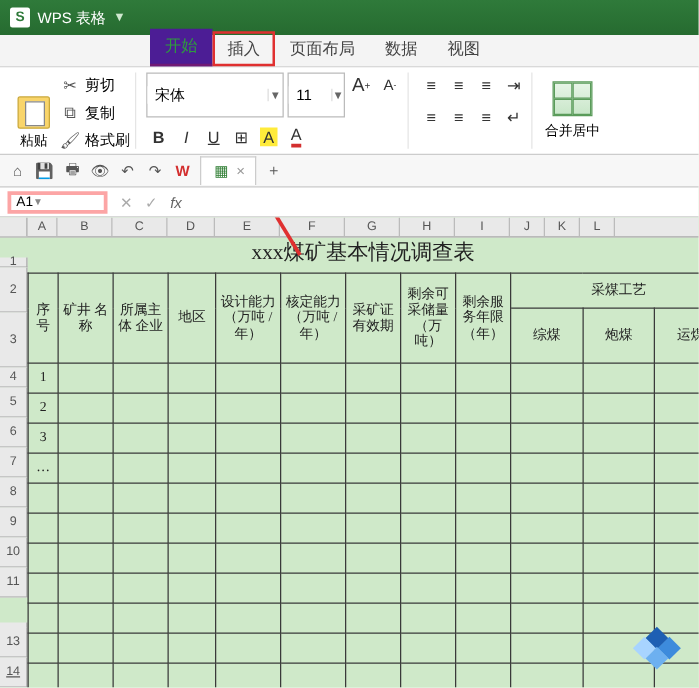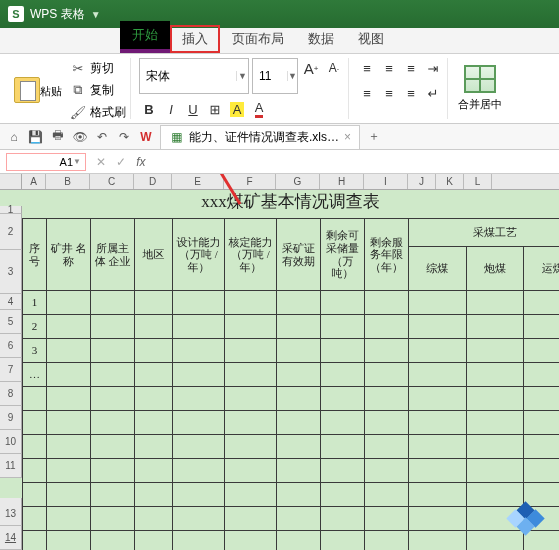--- a/index.html
+++ b/index.html
@@ -2,44 +2,44 @@
 <html><head>
 <meta charset="utf-8">
 <style>
 *{box-sizing:border-box;margin:0;padding:0;font-family:"Microsoft YaHei",SimSun,sans-serif}
 body{width:559px;height:550px;overflow:hidden;background:#fff;position:relative;font-size:12px}
 .titlebar{height:28px;background:linear-gradient(#2f7a3a,#266b30);display:flex;align-items:center;padding:0 8px;color:#fff}
 .logo{width:16px;height:16px;background:#fff;color:#2f7a3a;font-weight:bold;display:flex;align-items:center;justify-content:center;border-radius:2px;margin-right:6px;font-size:11px}
 .titlebar-caret{margin-left:6px;color:#cfe8cf;font-size:10px}
 .ribbon-tabs{height:26px;background:#f4f4f4;border-bottom:1px solid #d0d0d0;display:flex;align-items:flex-end;padding-left:120px}
 .tab{padding:5px 12px;font-size:13px;color:#444;cursor:pointer}
-.tab.active{color:#2e9b3f;border-bottom:4px solid #701a75;background:#000000}
+.tab.active{color:#2e9b3f;border-bottom:2px solid #701a75;background:#4c1d95}
 .tab.highlight{border:2px solid #e03030;padding:3px 10px;color:#444}
 .ribbon{height:70px;background:#fff;border-bottom:1px solid #ccc;display:flex;padding:4px 6px;gap:4px}
 .grp{display:flex;flex-direction:column;gap:2px;padding:0 4px;border-right:1px solid #e5e5e5}
 .grp:last-child{border-right:none}
 .btn-row{display:flex;align-items:center;gap:4px;height:20px}
 .ic{width:16px;height:16px;display:inline-flex;align-items:center;justify-content:center;font-size:13px;color:#555}
-.paste-area{display:flex;flex-direction:row;align-items:center;justify-content:flex-end;padding:2px 4px}
+.paste-area{display:flex;flex-direction:column;align-items:center;justify-content:flex-end;padding:2px 4px}
 .paste-ic{width:26px;height:26px;background:#f9d56b;border:1px solid #caa83a;border-radius:2px;position:relative}
 .paste-ic::after{content:"";position:absolute;top:3px;left:5px;width:14px;height:18px;background:#fff;border:1px solid #888}
 .font-box{display:flex;align-items:center;border:1px solid #bbb;height:36px;background:#fff}
 .font-box input{border:none;outline:none;padding:0 6px;font-size:12px;width:100%}
 .caret{width:14px;text-align:center;color:#666;font-size:9px;border-left:1px solid #ddd;cursor:pointer}
 .fmt-btn{width:20px;height:20px;display:flex;align-items:center;justify-content:center;font-size:13px;color:#333;cursor:pointer}
 .fmt-btn.bold{font-weight:bold}
 .merge-area{display:flex;flex-direction:column;align-items:center;justify-content:center;padding:0 6px}
 .merge-grid{width:32px;height:28px;border:1px solid #5a9b5a;background:linear-gradient(#e8f5e8,#c8e6c8);display:grid;grid-template-columns:1fr 1fr;grid-template-rows:1fr 1fr}
 .merge-grid div{border:1px solid #5a9b5a}
 .doc-tabs{height:26px;background:#f7f7f7;border-bottom:1px solid #ccc;display:flex;align-items:center;padding:0 6px;gap:6px}
 .qat-ic{width:16px;height:16px;font-size:12px;color:#555;display:flex;align-items:center;justify-content:center}
 .doc-tab{display:flex;align-items:center;gap:4px;padding:3px 8px;background:#fff;border:1px solid #ccc;border-bottom:none;font-size:12px;max-width:200px}
 .close-x{color:#999;cursor:pointer}
 .namebar{height:24px;border-bottom:1px solid #ccc;display:flex;align-items:center;padding:0 6px;gap:10px}
-.namebox{width:80px;height:18px;border:1px solid #fca5a5;background:#fff;padding:0 4px;display:flex;align-items:center;justify-content:flex-end;font-size:11px}
+.namebox{width:80px;height:18px;border:3px solid #fca5a5;background:#fff;padding:0 4px;display:flex;align-items:center;justify-content:flex-start;font-size:11px}
 .fx-lbl{font-style:italic;color:#666;font-size:12px}
 .sheet{position:relative;height:376px;overflow:hidden;background:#cfe9c9}
 .colhdr-row{display:flex;height:16px;background:#e9e9e9;border-bottom:1px solid #aaa}
 .corner{width:22px;border-right:1px solid #aaa;background:#e9e9e9}
 .ch{border-right:1px solid #bbb;text-align:center;font-size:10px;color:#555;line-height:16px}
 .body-rows{position:relative}
 .rh{position:absolute;left:0;width:22px;background:#e9e9e9;border-right:1px solid #aaa;border-bottom:1px solid #bbb;text-align:center;font-size:10px;color:#555;display:flex;align-items:center;justify-content:center}
 .sheet-content{position:absolute;left:22px;top:0;right:0}
 .title-cell{text-align:center;font-size:17px;font-weight:400;color:#222;font-family:SimSun;padding-top:16px;height:44px;white-space:nowrap}
 .tbl{border-collapse:collapse;table-layout:fixed;width:560px}
@@ -149,21 +149,20 @@
 <div class="doc-tabs">
   <span class="qat-ic">⌂</span>
   <span class="qat-ic">💾</span>
   <span class="qat-ic">🖶</span>
   <span class="qat-ic">👁</span>
   <span class="qat-ic">↶</span>
   <span class="qat-ic">↷</span>
   <span class="qat-ic" style="color:#d32f2f;font-weight:bold">W</span>
   <div class="doc-tab">
     <span class="qat-ic" style="color:#2e7d32">▦</span>
-    <span style="white-space:nowrap;overflow:hidden;text-overflow:ellipsis">能力、证件情况调查表.xlsx *</span>
     <span class="close-x">×</span>
   </div>
   <span class="qat-ic">＋</span>
 </div>
 
 <div class="namebar">
   <div class="namebox">
       <span>A1</span>
       <span style="font-size:8px;color:#888">▼</span>
     </div>

